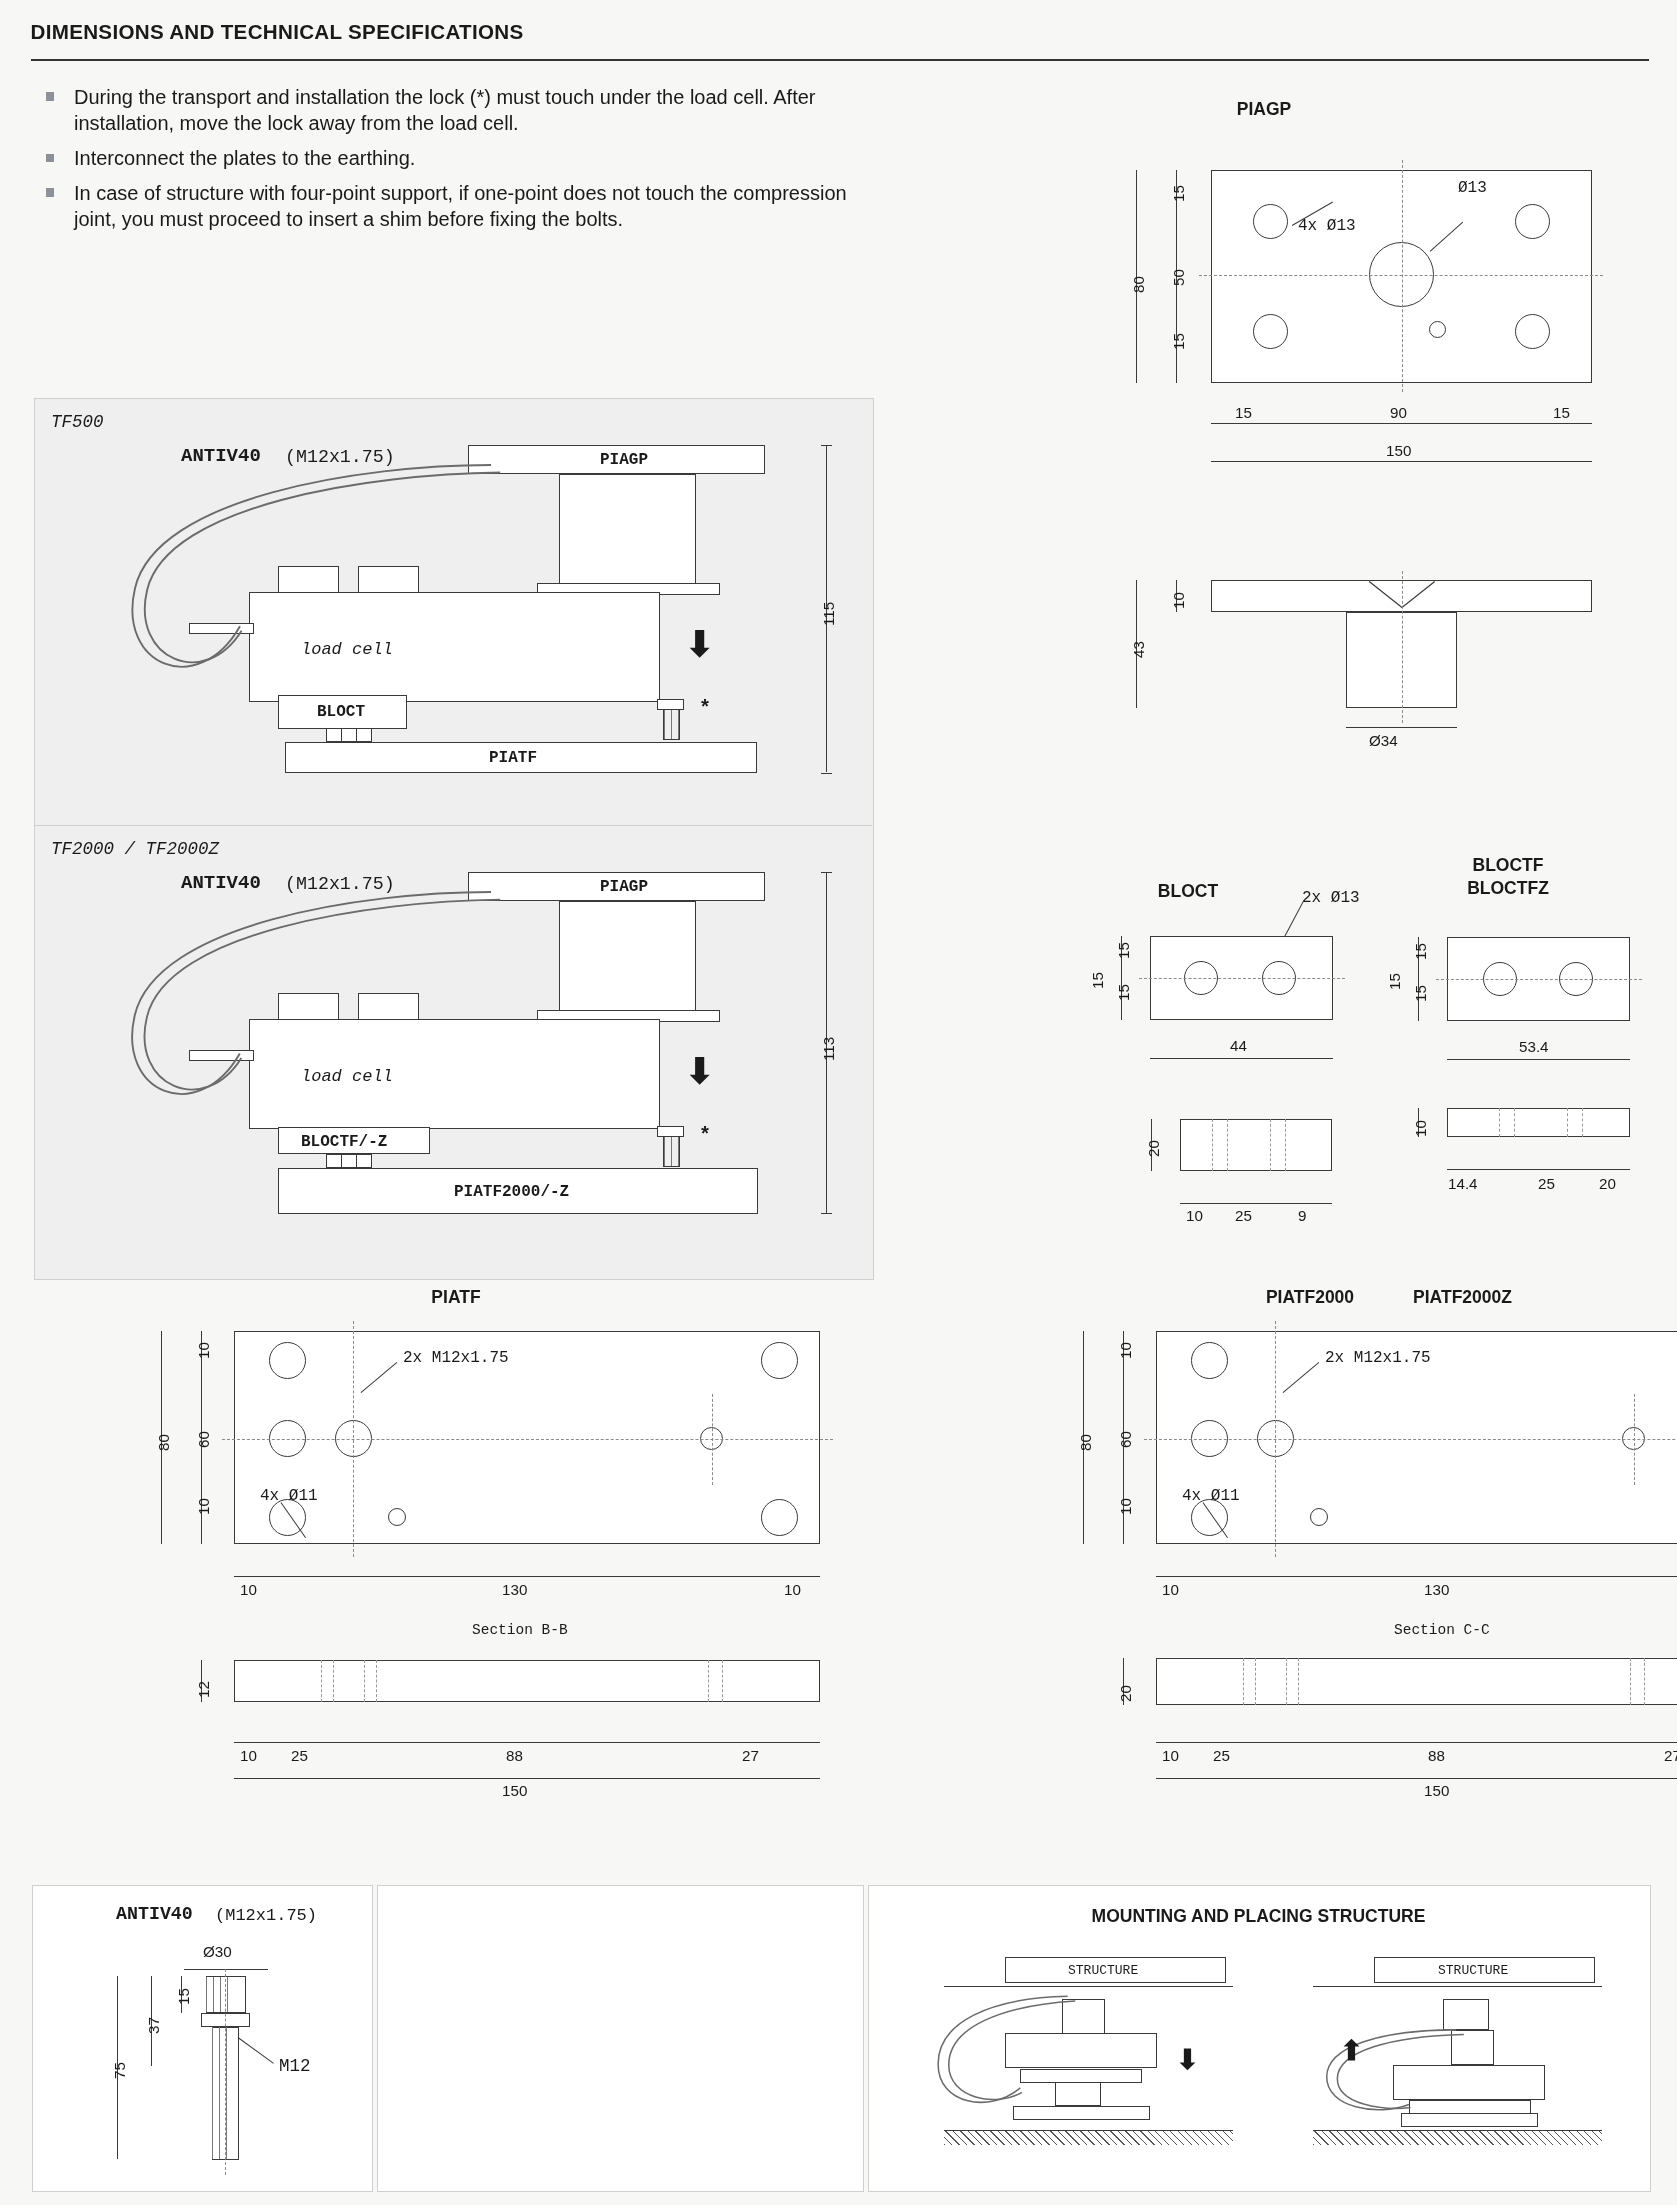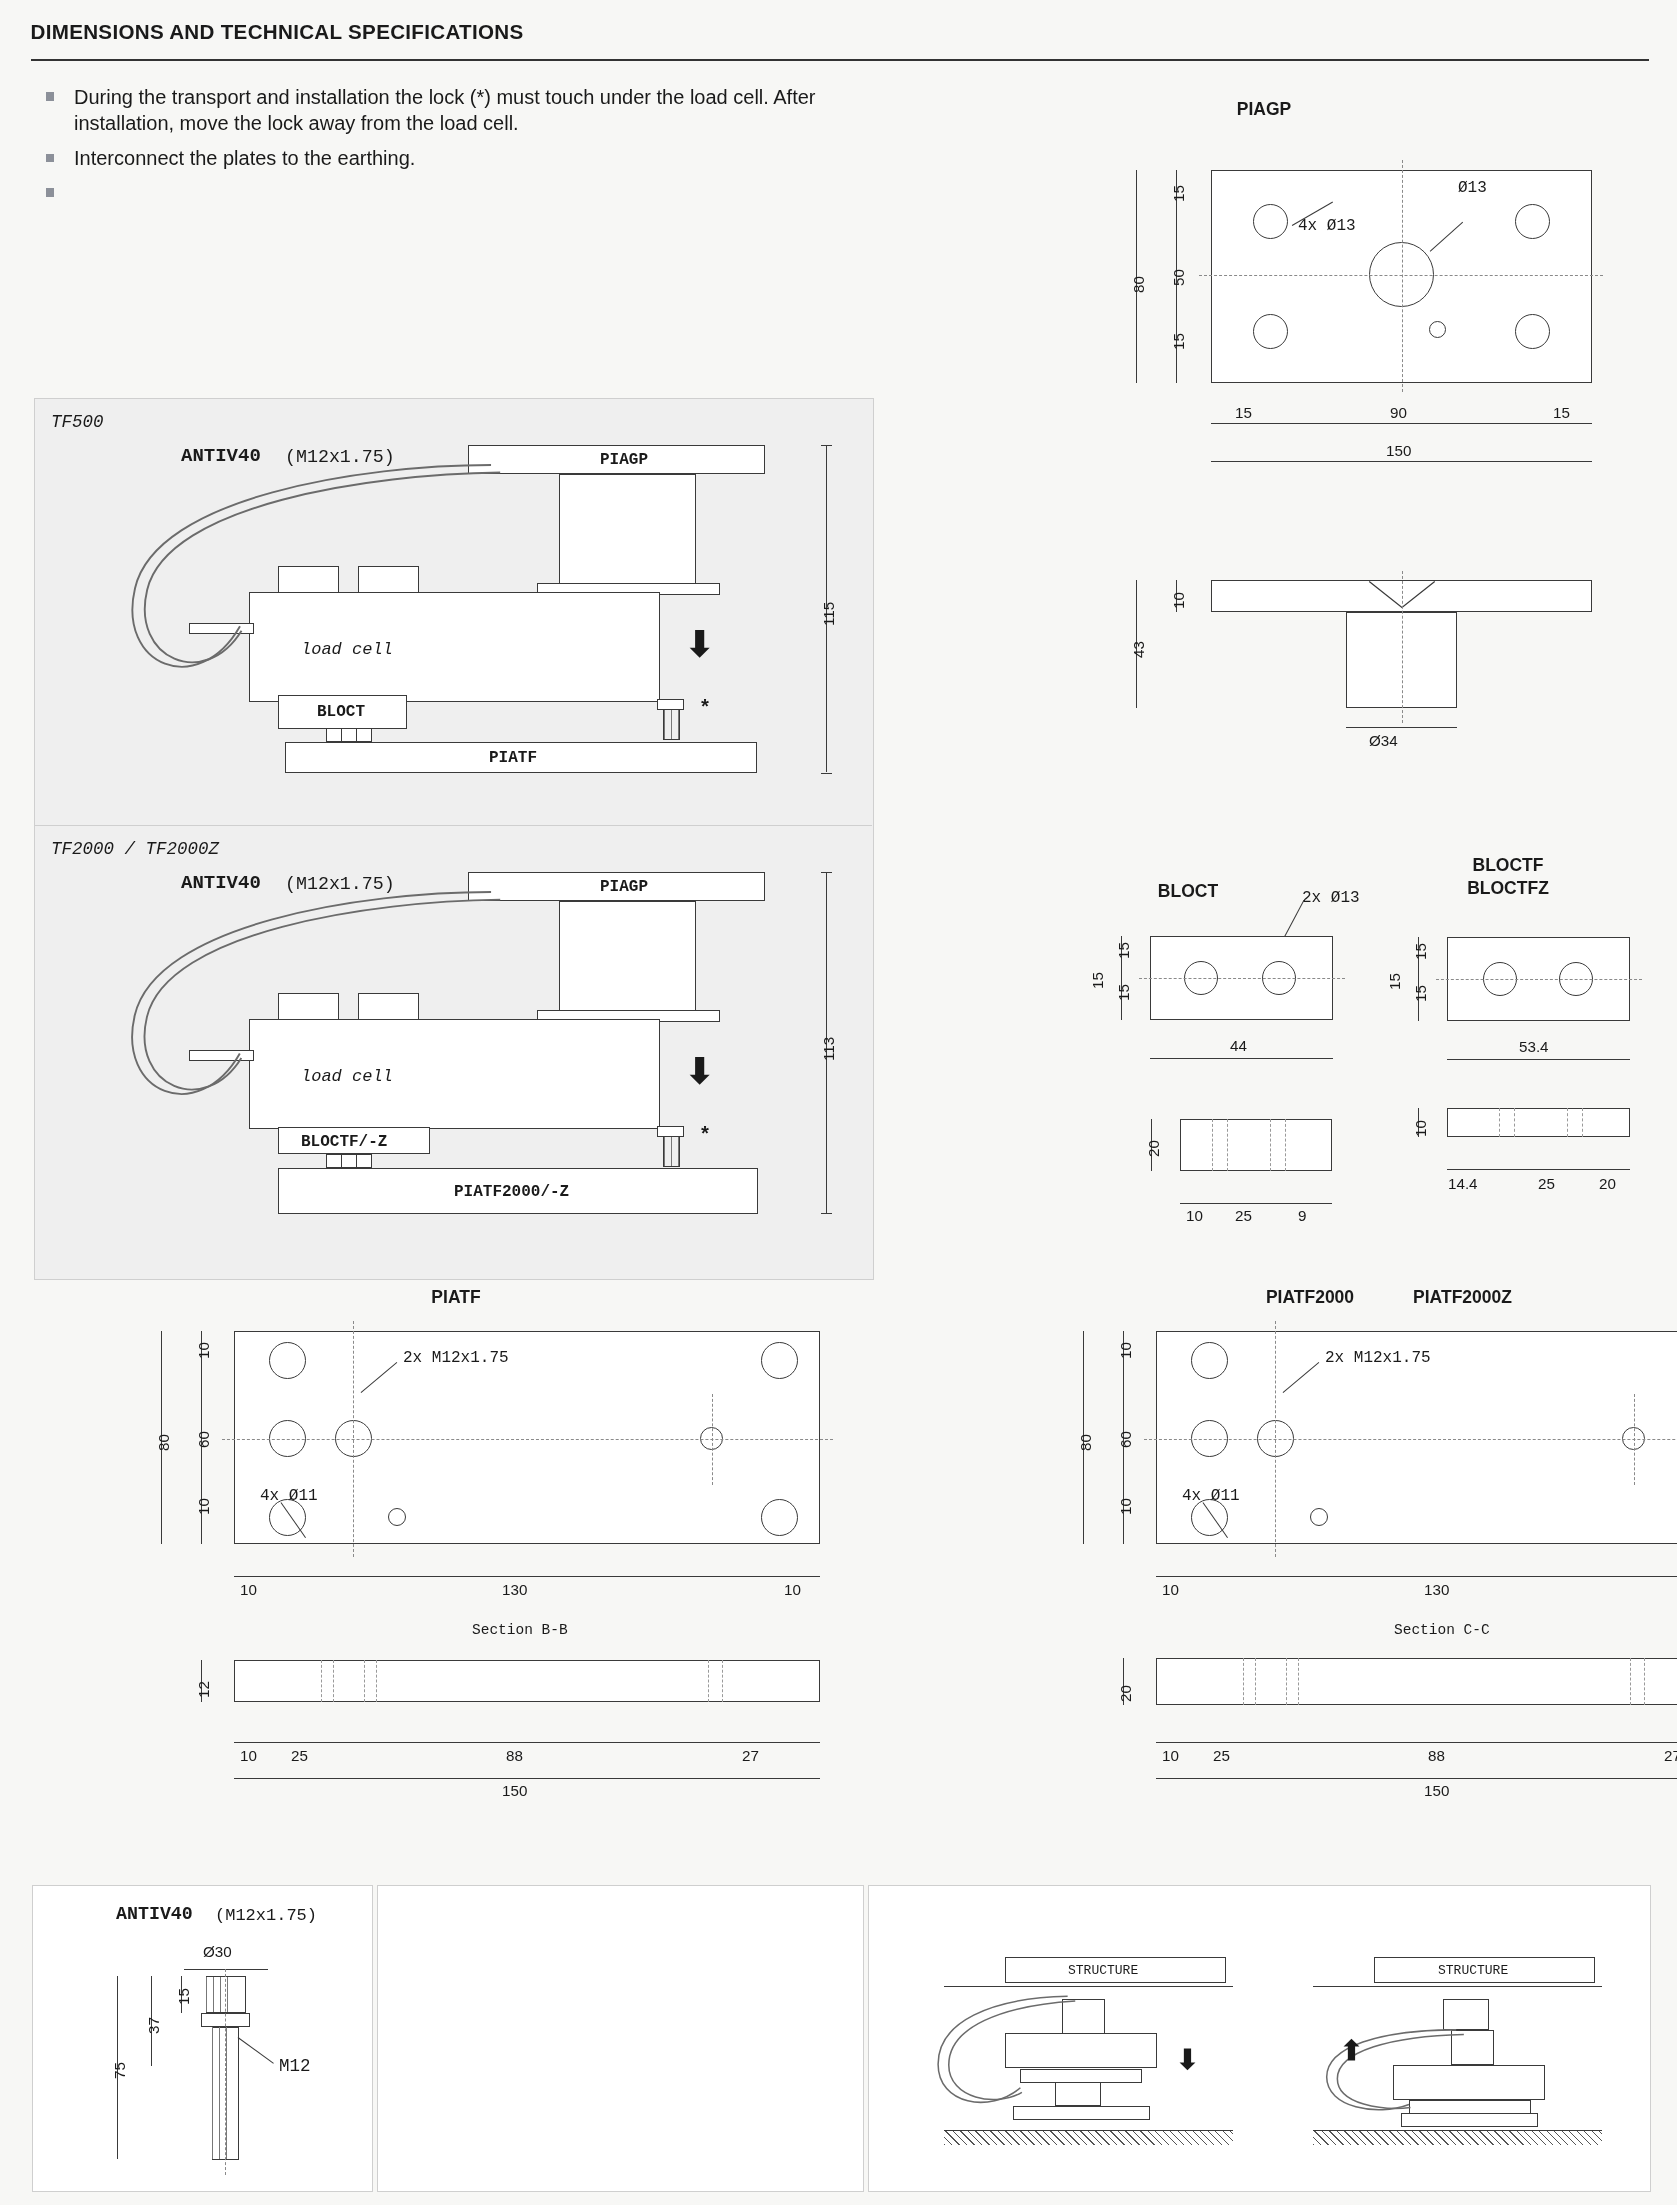--- a/index.html
+++ b/index.html
@@ -73,20 +73,21 @@
     <div class="bullet">
       <span class="sq"></span>
       <span>During the transport and installation the lock (*) must touch under the load cell. After installation, move the lock away from the load cell.</span>
     </div>
     <div class="bullet">
       <span class="sq"></span>
       <span>Interconnect the plates to the earthing.</span>
     </div>
     <div class="bullet">
       <span class="sq"></span>
+      <span>In case of structure with four-point support, if one-point does not touch the compression joint, you must proceed to insert a shim before fixing the bolts.</span>
     </div>
   </div>
 
   <div class="panel" style="left:34px;top:398px;width:838px;height:880px;background:#efefef;"></div>
 
   <div style="position:absolute;left:34px;top:398px;width:838px;height:426px;">
     <div class="lbl lbl-i" style="left:17px;top:13.7px;font-size:17.5px;">TF500</div>
     <div class="lbl lbl-b" style="left:147px;top:47px;font-size:19px;">ANTIV40</div>
     <div class="lbl" style="left:251px;top:49px;font-size:18.3px;">(M12x1.75)</div>
 
@@ -420,20 +421,21 @@
     <div class="vline" style="left:85px;top:91px;height:183px;"></div>
     <div class="dimnum v" style="left:143px;top:120px;">15</div>
     <div class="dimnum v" style="left:113px;top:149px;">37</div>
     <div class="dimnum v" style="left:79px;top:194px;">75</div>
   </div>
 
   <div class="panel" style="left:377px;top:1885px;width:485px;height:305px;"></div>
 
   <div class="panel" style="left:868px;top:1885px;width:781px;height:305px;"></div>
   <div style="position:absolute;left:868px;top:1885px;width:781px;height:305px;">
+    <div class="ctr" style="left:0;top:21.3px;width:781px;">MOUNTING AND PLACING STRUCTURE</div>
 
     <div class="boxlabel" style="left:137px;top:72px;width:221px;height:26px;font-size:13px;font-weight:normal;"></div>
     <div class="lbl" style="left:200px;top:78px;font-size:13px;">STRUCTURE</div>
     <div class="hline" style="left:76px;top:101px;width:289px;"></div>
     <div class="rect" style="left:137px;top:148px;width:152px;height:35px;"></div>
     <div class="rect" style="left:194px;top:114px;width:43px;height:35px;"></div>
     <div class="rect" style="left:152px;top:184px;width:122px;height:13.7px;"></div>
     <div class="rect" style="left:145px;top:221px;width:137px;height:13.7px;"></div>
     <div class="rect" style="left:187px;top:197px;width:46px;height:23.6px;"></div>
     <svg style="position:absolute;left:0;top:0;width:781px;height:305px;" viewBox="0 0 1025 400" width="781" height="305">

